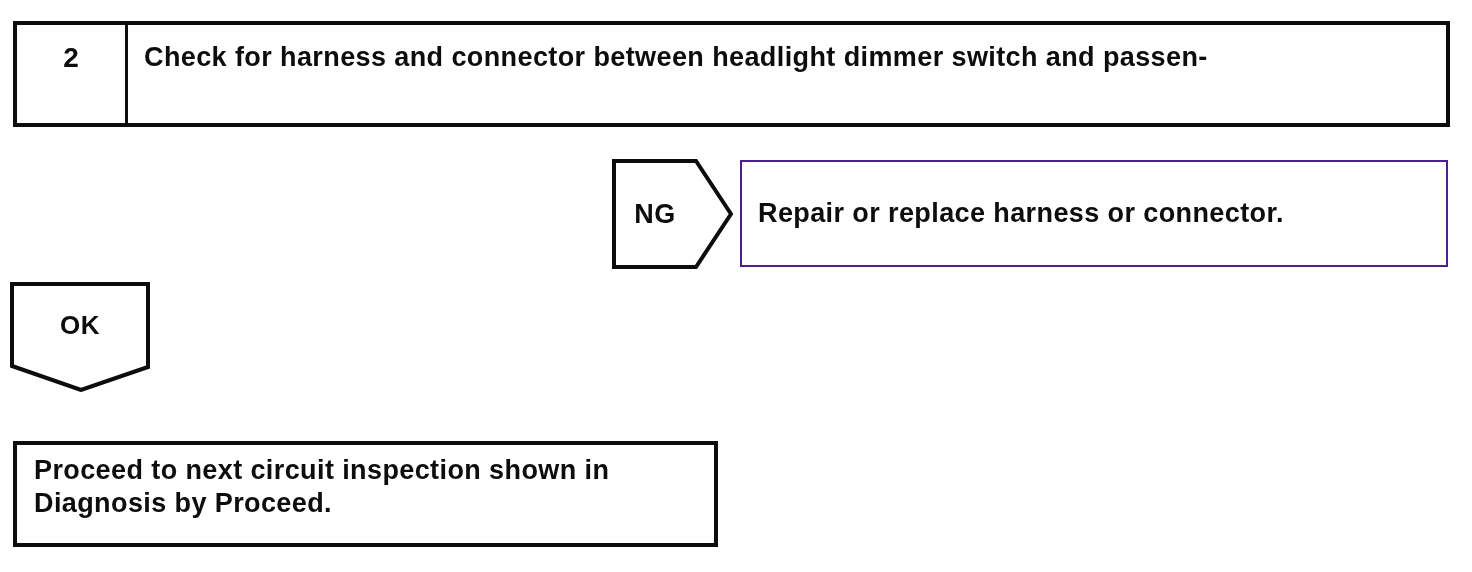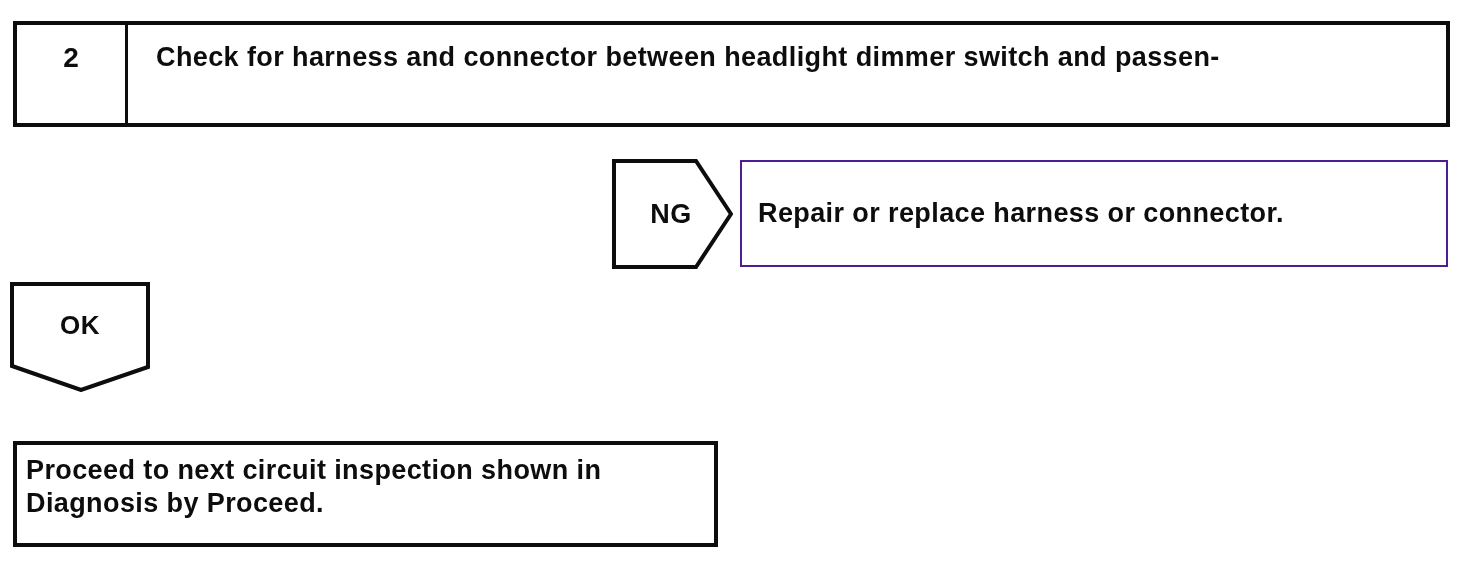--- a/index.html
+++ b/index.html
@@ -33,21 +33,21 @@
     width: 111px;
     flex: 0 0 111px;
     border-right: 3px solid #0d0d0d;
     box-sizing: border-box;
     text-align: center;
     font-size: 28px;
     padding-top: 17px;
   }
   .step-text {
     flex: 1 1 auto;
-    padding: 16px 18px 0 28px;
+    padding: 16px 18px 0 16px;
     font-size: 27px;
     line-height: 32px;
     letter-spacing: 0.4px;
   }
   .line { display: block; white-space: nowrap; }
 
   
   .ng-shape {
     position: absolute;
     left: 612px;
@@ -60,21 +60,20 @@
     position: absolute;
     left: 0;
     top: 0;
     width: 86px;
     height: 110px;
     display: flex;
     align-items: center;
     justify-content: center;
     font-size: 27px;
     letter-spacing: 0.5px;
-    padding-left: 16px;
   }
 
   
   .action-box {
     position: absolute;
     left: 740px;
     top: 160px;
     width: 708px;
     height: 107px;
     border: 2px solid #4c1d95;
@@ -113,21 +112,21 @@
   
   .result-box {
     position: absolute;
     left: 13px;
     top: 441px;
     width: 705px;
     height: 106px;
     border: 4px solid #0d0d0d;
     box-sizing: border-box;
     background: #ffffff;
-    padding: 9px 14px 0 9px;
+    padding: 9px 14px 0 17px;
     font-size: 27px;
     line-height: 33px;
     letter-spacing: 0.4px;
   }
 </style>
 </head>
 <body>
 
 <div id="canvas">
 

